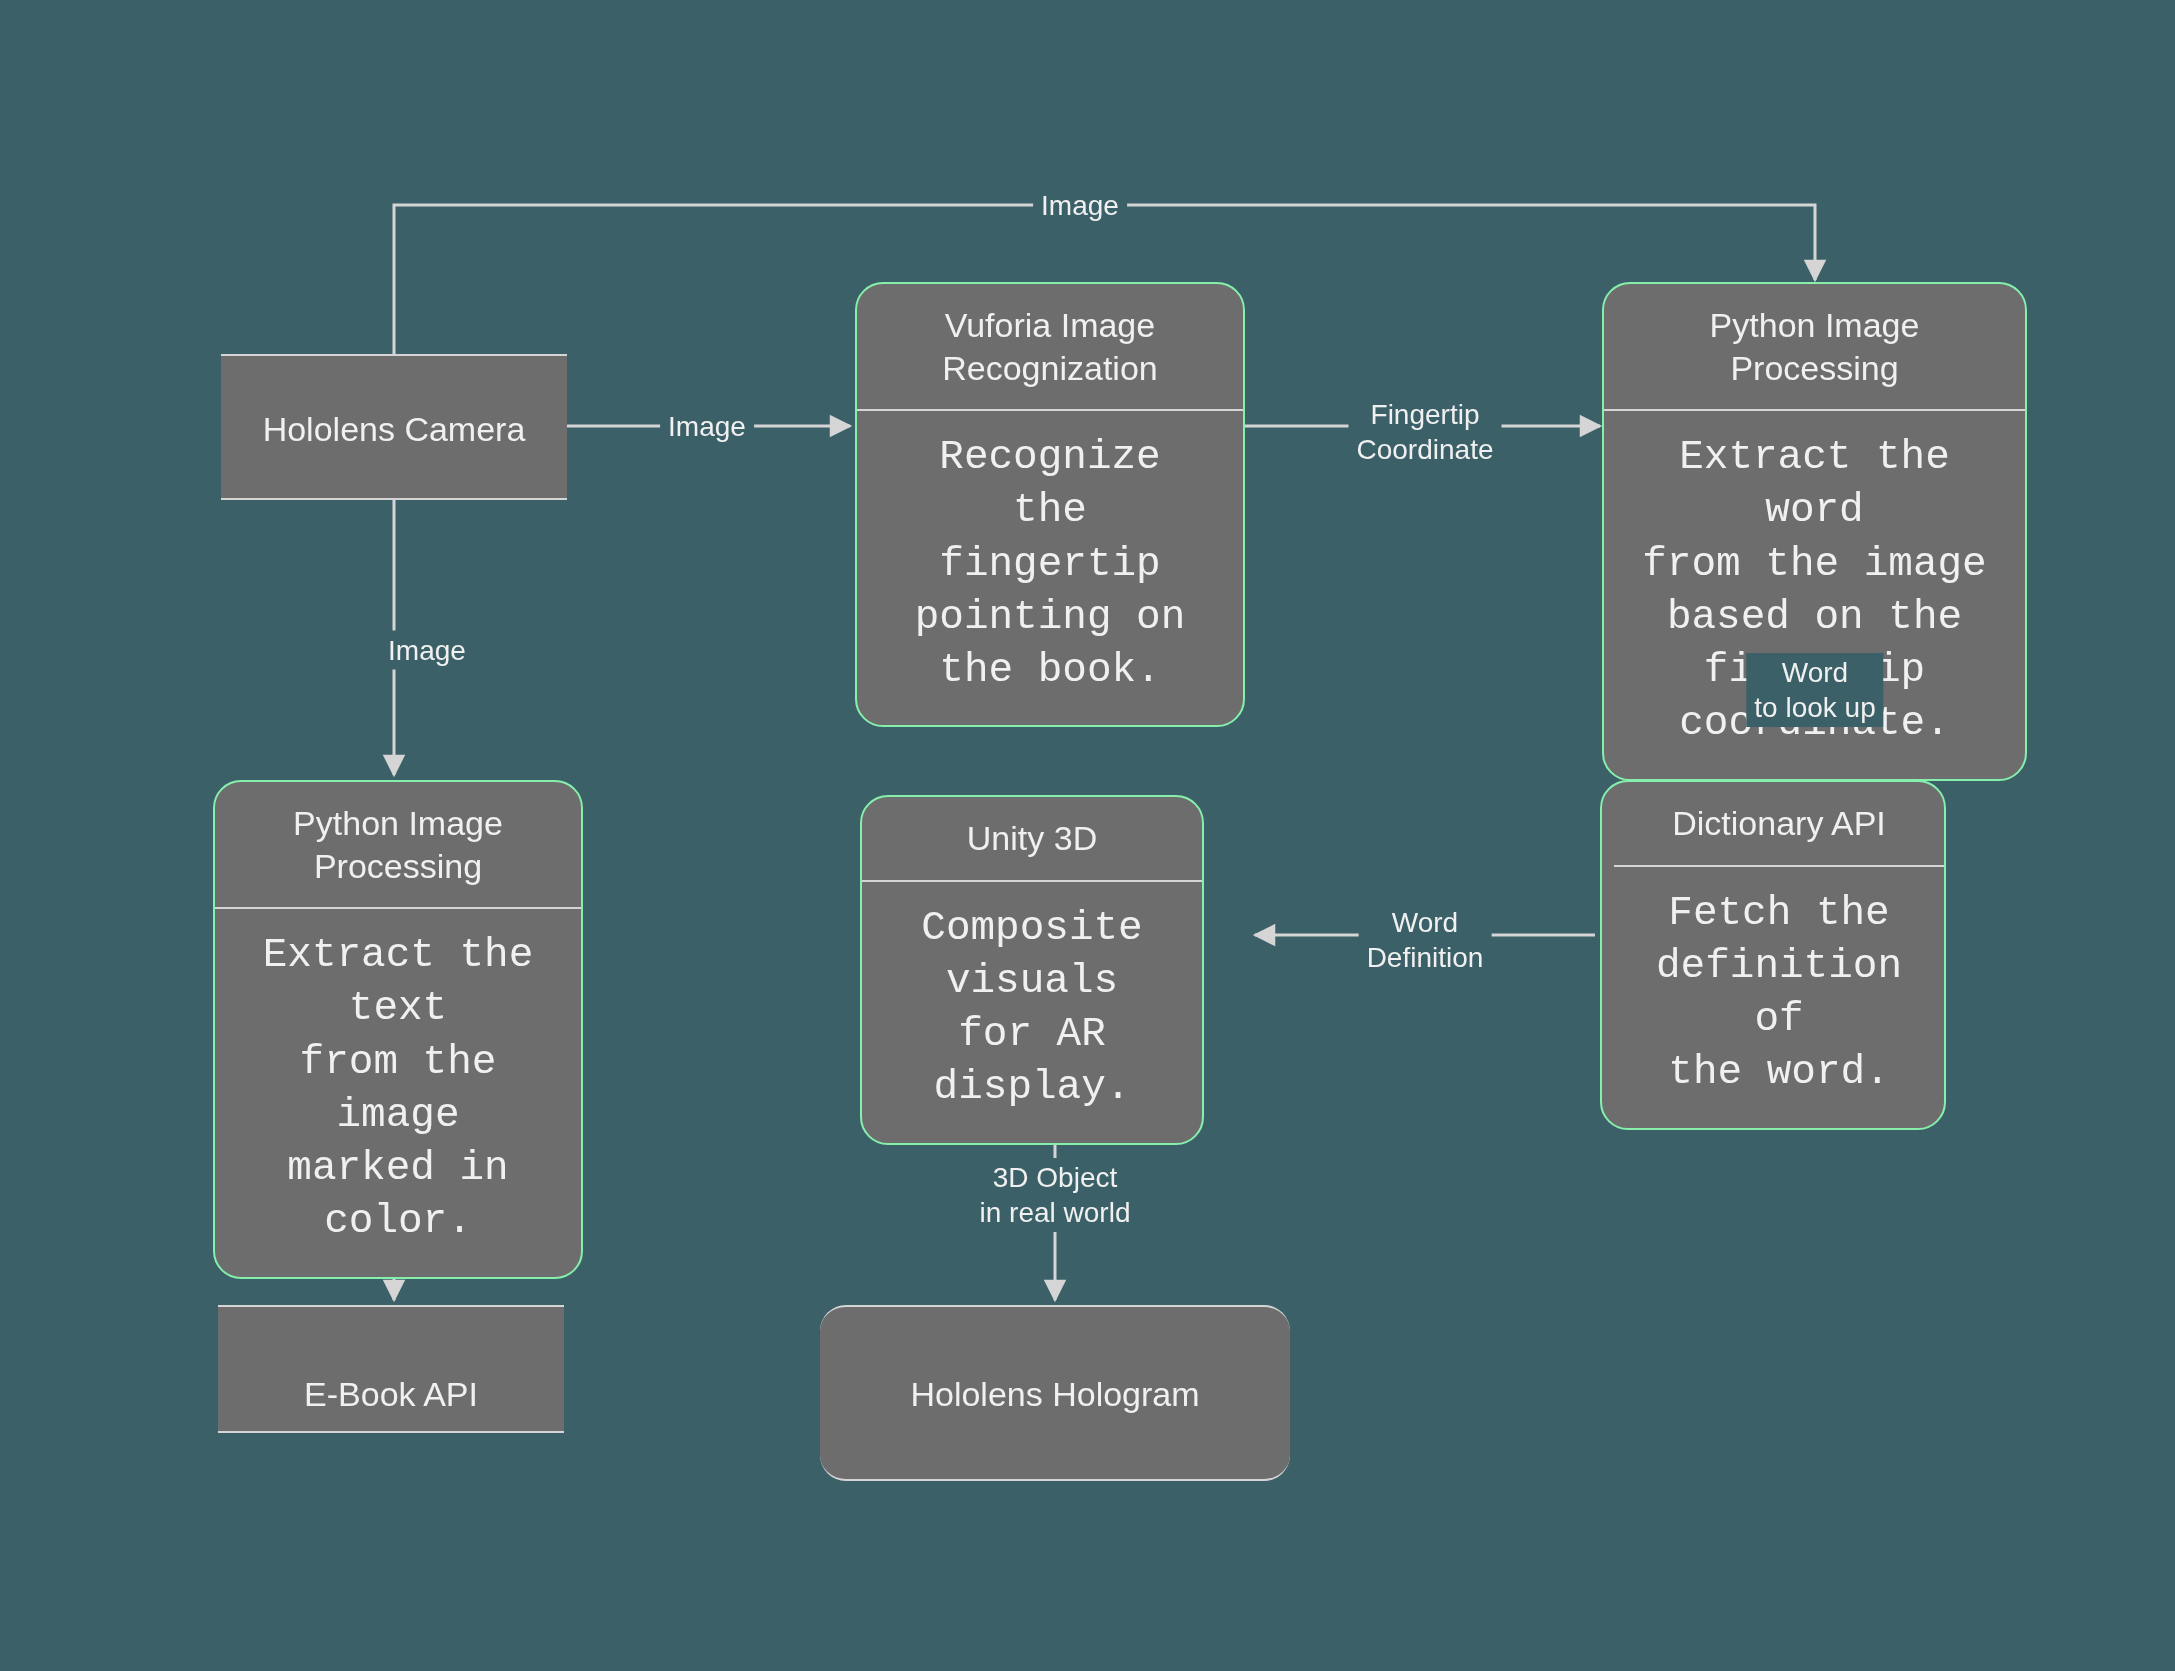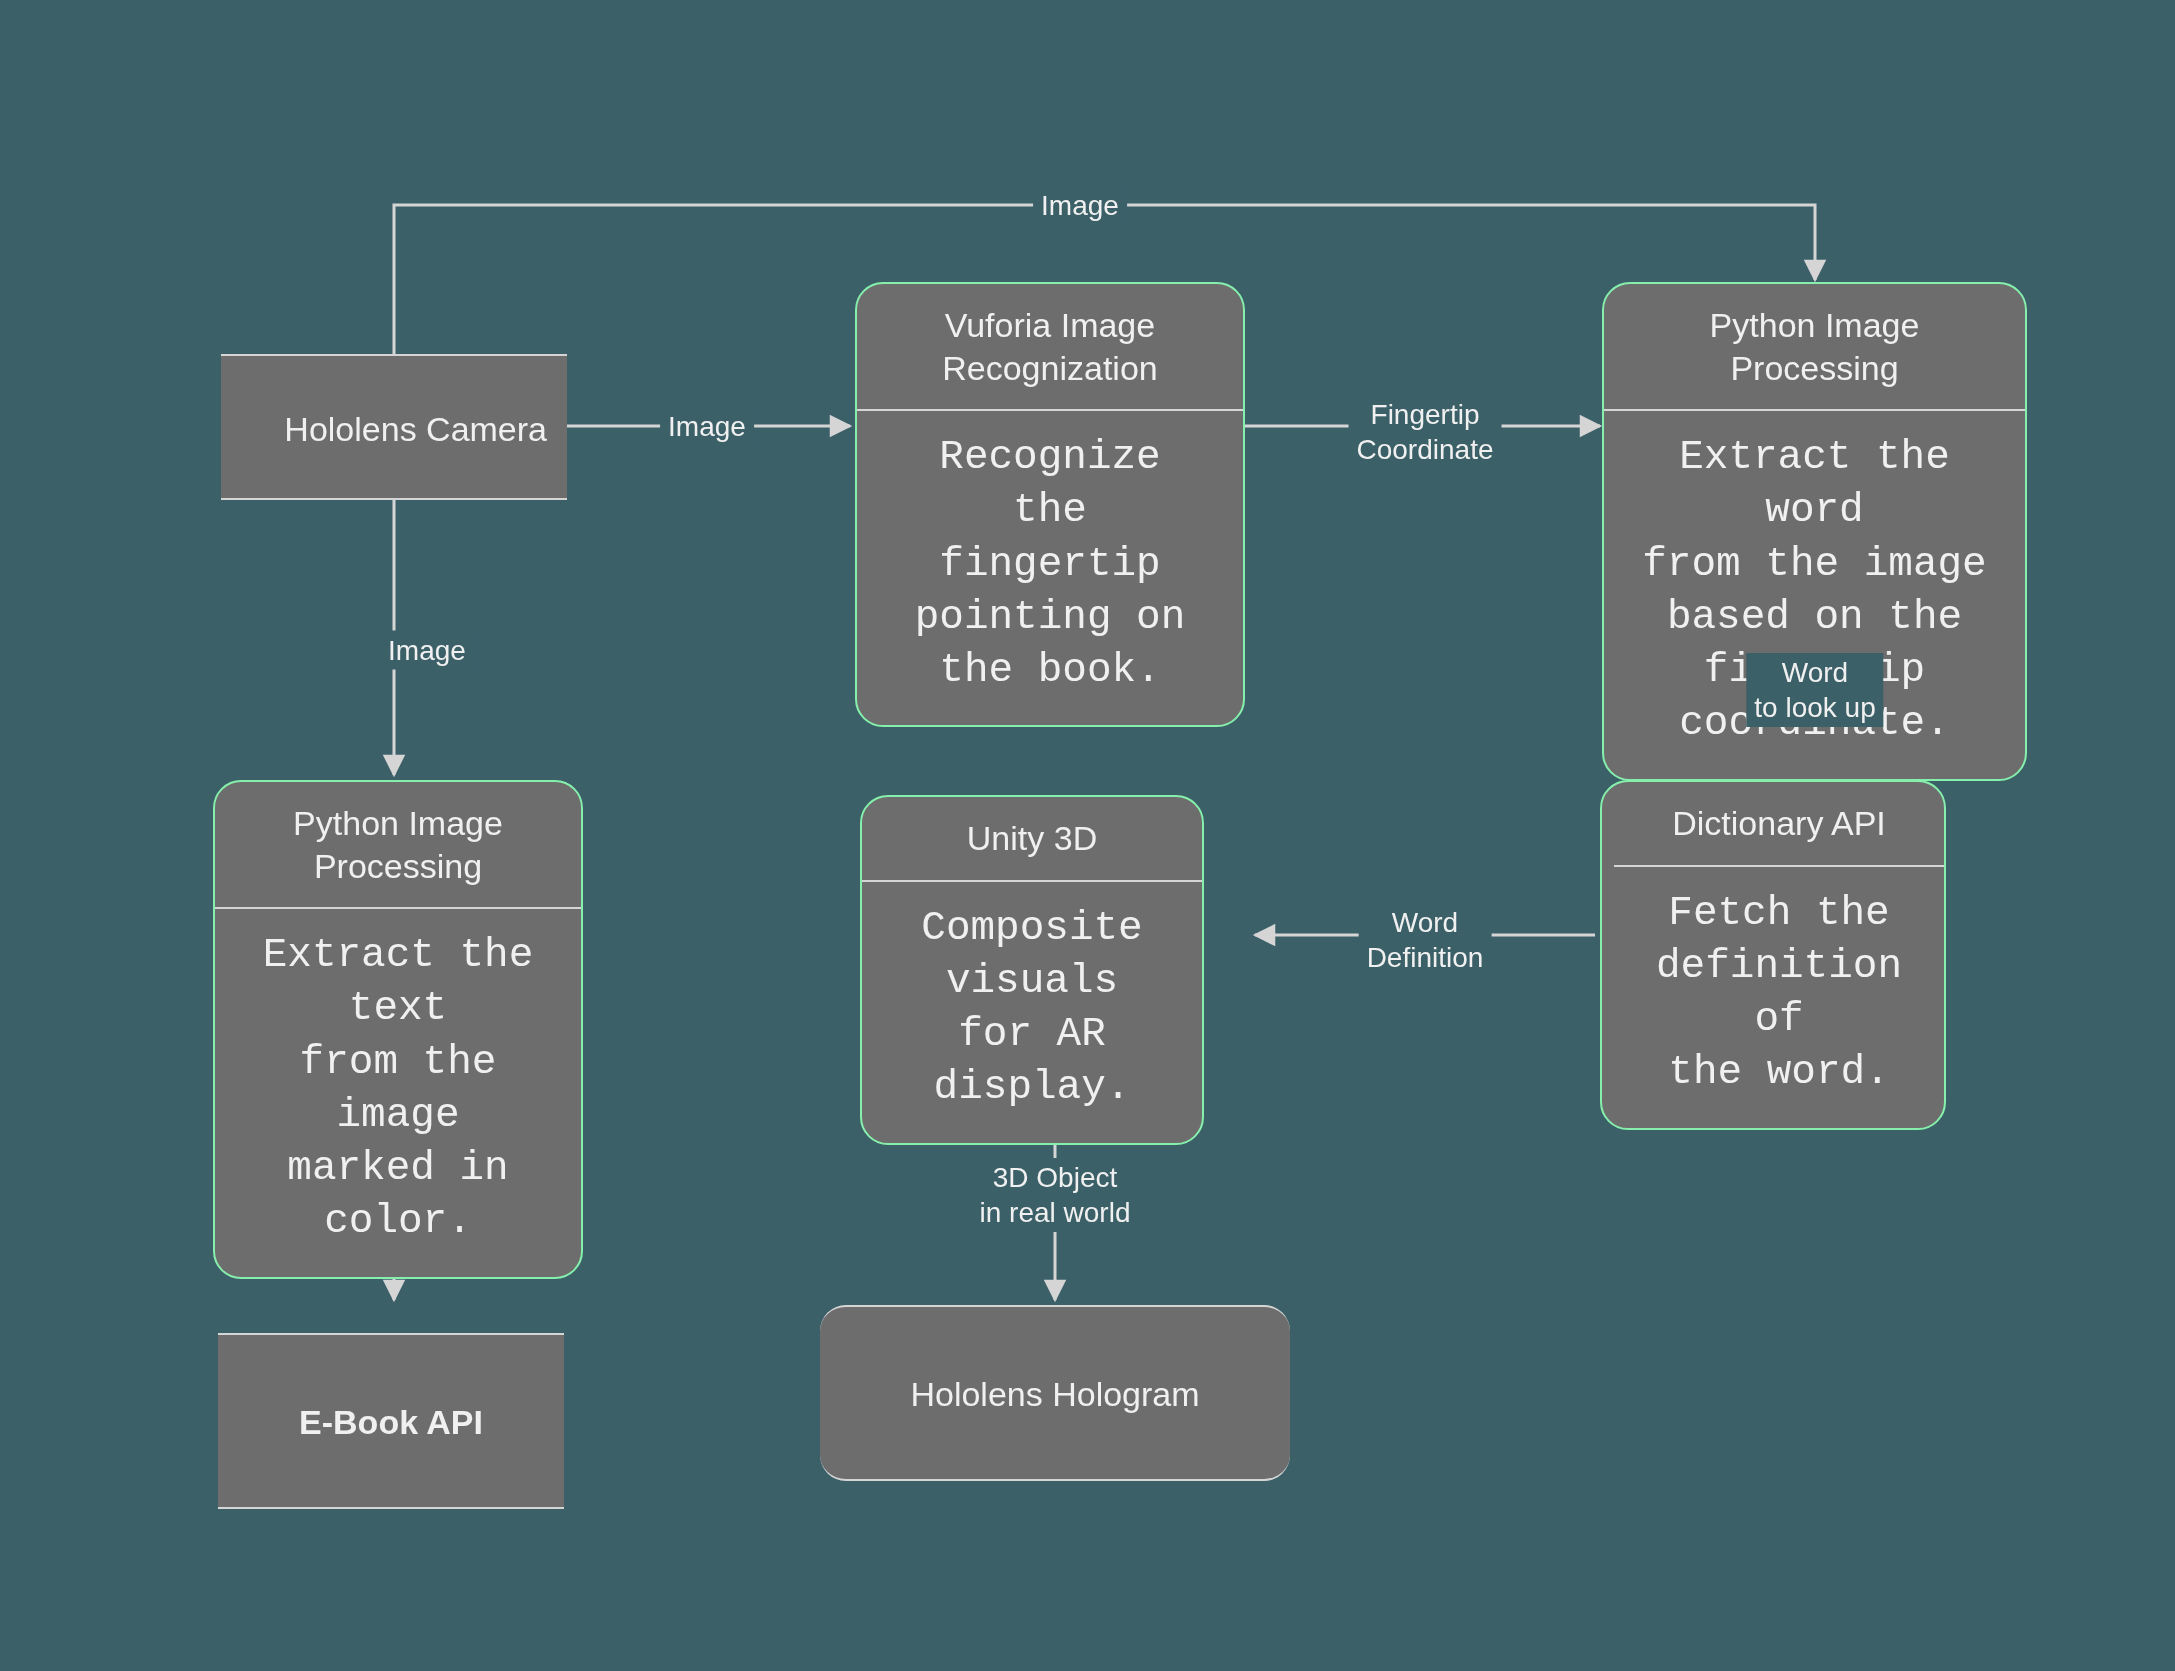--- a/index.html
+++ b/index.html
@@ -95,21 +95,21 @@
     <path d="M 1815 602 L 1815 775" stroke="#d5d5d5" stroke-width="3" fill="none" marker-end="url(#arrow)"></path>
 
     <path d="M 1595 935 L 1255 935" stroke="#d5d5d5" stroke-width="3" fill="none" marker-end="url(#arrow)"></path>
 
     <path d="M 1055 1092 L 1055 1300" stroke="#d5d5d5" stroke-width="3" fill="none" marker-end="url(#arrow)"></path>
 
     <path d="M 394 1100 L 394 1300" stroke="#d5d5d5" stroke-width="3" fill="none" marker-end="url(#arrow)"></path>
   </svg>
 
   <div class="node rect" style="left:221px; top:354px; width:346px; height:146px;">
-    <div class="title" style="padding:52px 20px;text-align:right;">Hololens Camera</div>
+    <div class="title" style="padding:52px 20px;">Hololens Camera</div>
   </div>
 
   <div class="node rounded" style="left:855px; top:282px; width:390px;">
     <div class="title">Vuforia Image
 Recognization</div>
     <div class="divider"></div>
     <div class="desc">Recognize the
 fingertip pointing on
 the book.</div>
   </div>
@@ -140,21 +140,21 @@
 the word.</div>
   </div>
 
   <div class="node rounded" style="left:860px; top:795px; width:344px;">
     <div class="title">Unity 3D</div>
     <div class="divider"></div>
     <div class="desc">Composite visuals
 for AR display.</div>
   </div>
 
-  <div class="node rect" style="left:218px; top:1333px; width:346px; height:176px;font-weight:bold;">
+  <div class="node rect" style="left:218px; top:1305px; width:346px; height:128px;">
     <div class="title" style="padding:66px 20px;">E-Book API</div>
   </div>
 
   <div class="node rect" style="left:820px; top:1305px; width:470px; height:176px;border-radius:26px;">
     <div class="title" style="padding:66px 20px;">Hololens Hologram</div>
   </div>
 
   <div class="edge-label" style="left:707px; top:426px;">Image</div>
 
   <div class="edge-label" style="left:1080px; top:205px;">Image</div>

